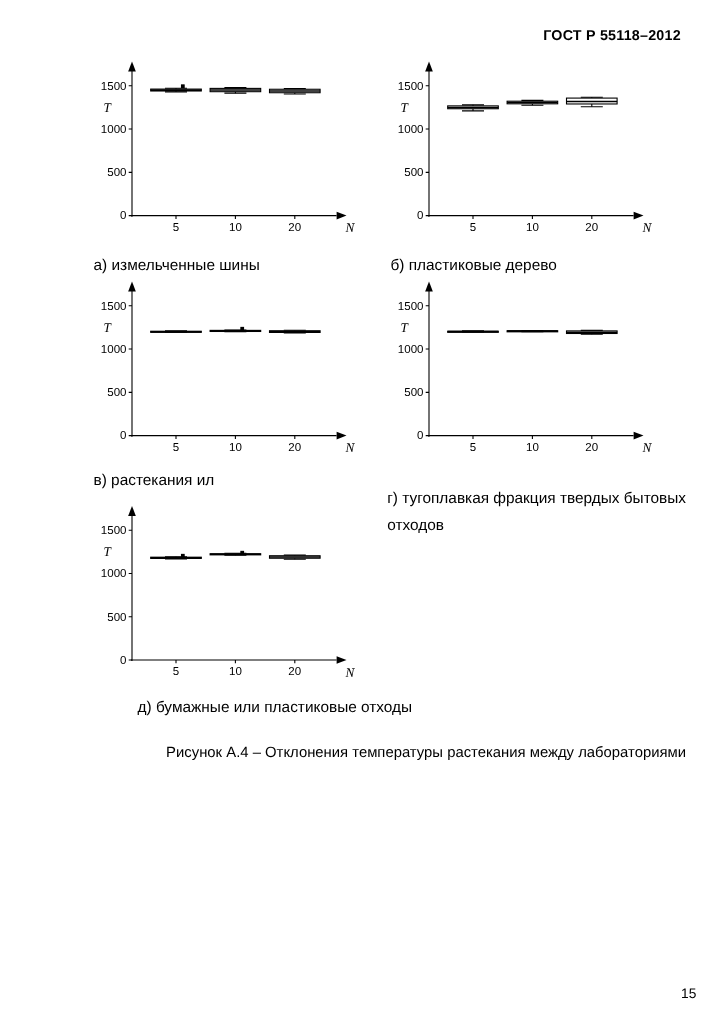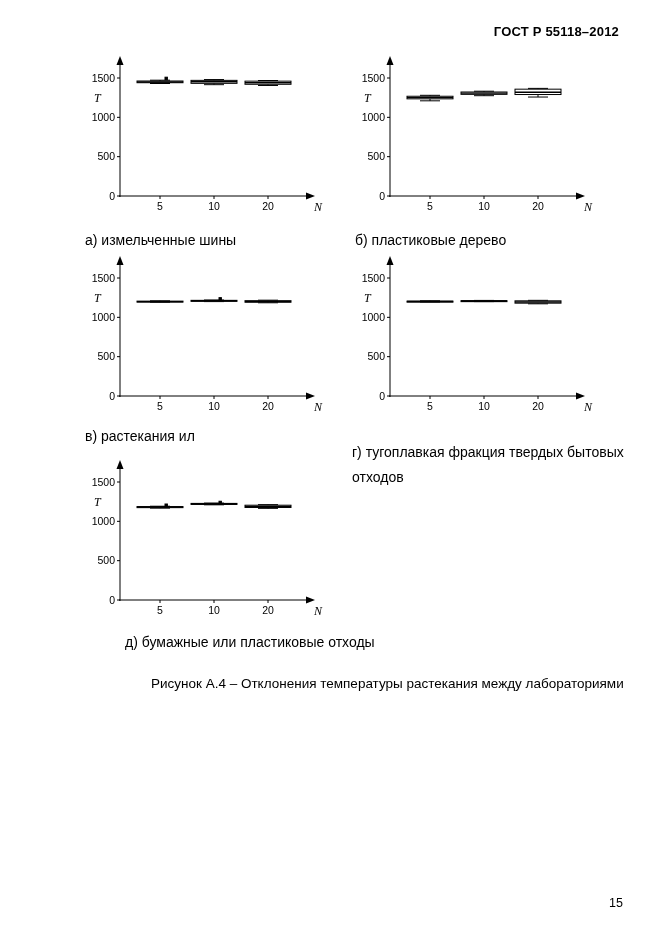--- a/index.html
+++ b/index.html
@@ -29,21 +29,21 @@
     font-size:11.5px;
   }
   .figure-caption{
     position:absolute;
     left:115px; top:676px;
     font-size:13.5px;
     margin-left:36px;
   }
   .page-number{
     position:absolute;
-    right:38px; bottom:26px;
+    right:28px; bottom:26px;
     font-size:12.5px;
   }
   svg{ display:block; }
 </style>
 </head>
 <body>
 
 <div class="page">
 
   <div class="doc-header">ГОСТ Р 55118–2012</div>

